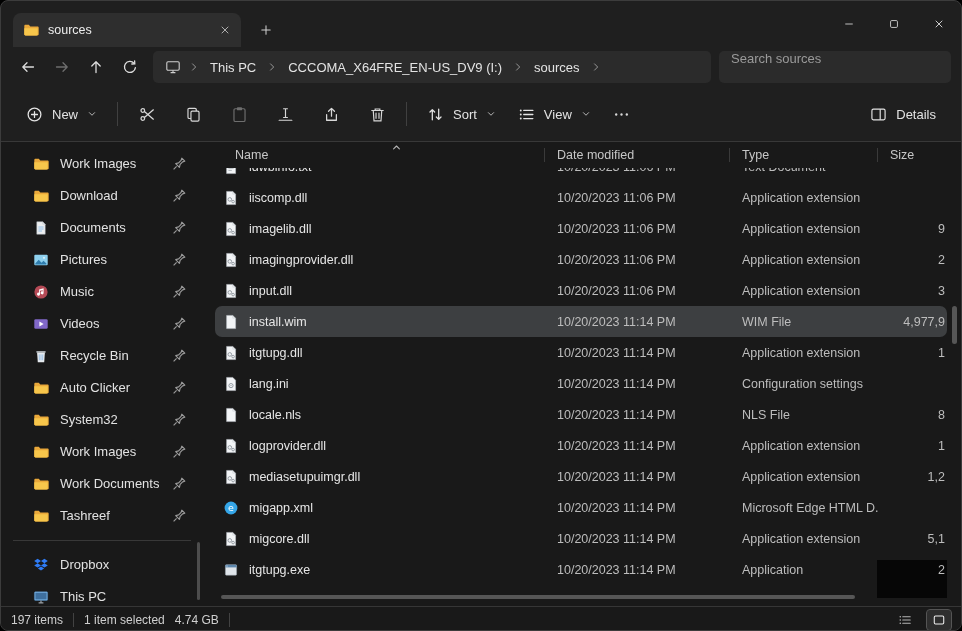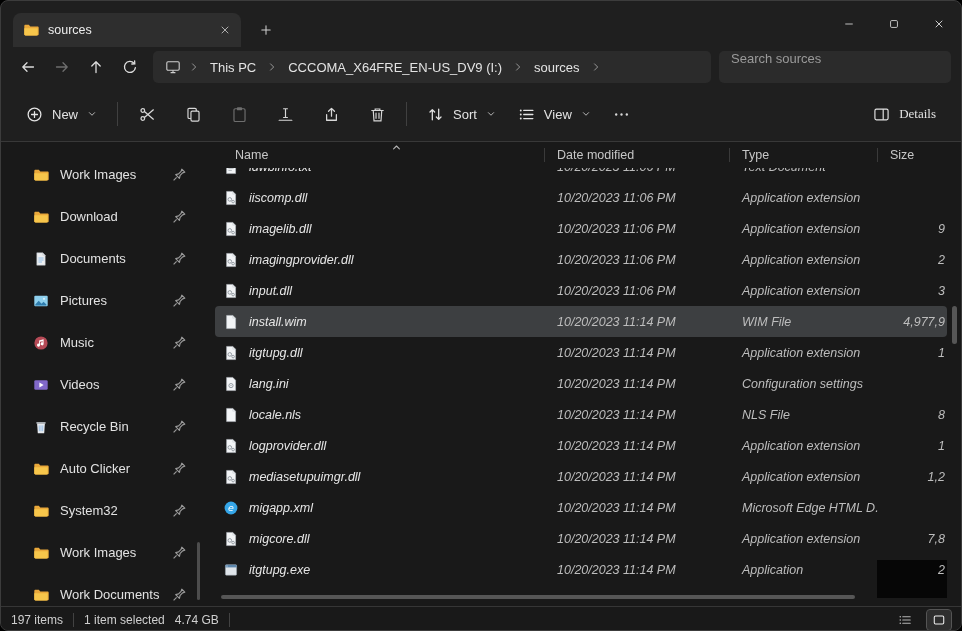--- a/index.html
+++ b/index.html
@@ -38,48 +38,48 @@
   .tb-btn{ display:flex; align-items:center; gap:9px; padding:0 11px; height:36px; border-radius:5px;
            background:transparent; border:0; color:#e3e3e3; font-size:13px; font-family:inherit; }
   .tb-btn .icon{ width:17px; height:17px; }
   .tb-btn .chev{ width:10px; height:10px; color:#b5b5b5; }
   .icon-btn{ width:40px; height:36px; border:0; background:transparent; border-radius:5px;
              display:flex; align-items:center; justify-content:center; color:#d8d8d8; }
   .icon-btn .icon{ width:17px; height:17px; }
   .icon-btn.disabled{ color:#6e6e6e; }
   .tb-divider{ width:1px; height:24px; background:#404040; margin:0 9px; }
   .tb-actions{ display:flex; align-items:center; gap:6px; }
-  .details-btn{ margin-left:auto;font-family:Liberation Serif, serif; }
+  .details-btn{ margin-left:auto; }
 
   
   .content{ display:flex; height:464px; background:#191919; position:relative; }
 
   .sidebar{ width:202px; padding-top:6px; position:relative; overflow:hidden; flex:none; }
-  .side-item{ display:flex; align-items:center; height:31px; margin:11px 4px 1px 4px; padding:0 12px 0 28px;
+  .side-item{ display:flex; align-items:center; height:31px; margin:0 4px 1px 4px; padding:0 12px 0 28px;
               gap:11px; border-radius:5px; font-size:13px; color:#e2e2e2; }
   .side-item .icon{ width:16px; height:16px; flex:none; }
   .side-label{ white-space:nowrap; overflow:hidden; }
   .pin{ width:12px; height:12px; color:#9a9a9a; margin-left:auto; flex:none; }
   .side-divider{ height:1px; background:#383838; margin:9px 12px 8px 12px; }
   .side-scroll-thumb{ position:absolute; right:3px; top:400px; width:3px; height:58px; background:#4d4d4d; border-radius:2px; }
 
   .main{ flex:1; position:relative; padding-left:12px; min-width:0; }
   .corner-shade{ position:absolute; right:0; bottom:8px; width:70px; height:38px; background:#060606; z-index:0; }
   .list{ position:relative; z-index:1; }
   .list-header{ display:grid; grid-template-columns:330px 185px 148px 1fr; height:26px; align-items:center;
                 font-size:12.5px; color:#c7c7c7; position:relative; }
   .hcell{ padding-left:12px; position:relative; height:100%; display:flex; align-items:center; }
   .hcell.h-name{ padding-left:20px; }
   .hcell:not(:last-child)::after{ content:""; position:absolute; right:0; top:6px; bottom:6px; width:1px; background:#3a3a3a; }
   .sort-caret{ position:absolute; left:176px; top:0px; width:11px; height:11px; color:#b5b5b5; }
   .rows-viewport{ height:424px; overflow:hidden; }
   .rows{ margin-top:-17px; }
   .row{ display:grid; grid-template-columns:330px 185px 148px 1fr; height:31px; align-items:center;
-        border-radius:4px; font-size:12.5px;font-style:italic; }
-  .row.selected{ background:#3d3f41; }
+        border-radius:4px; font-size:12.5px; }
+  .row.selected{ background:#3d3f41;border-radius:7px; }
   .cell{ white-space:nowrap; overflow:hidden; }
   .c-name{ display:flex; align-items:center; gap:10px; padding-left:8px; color:#e6e6e6; }
   .c-name .icon{ width:16px; height:16px; flex:none; }
   .c-date,.c-type{ padding-left:12px; color:#bdbdbd; }
   .c-size{ text-align:right; padding-right:2px; color:#bdbdbd; }
   .h-scroll-thumb{ position:absolute; left:18px; right:92px; bottom:7px; height:4px; background:#565656; border-radius:2px; z-index:2; }
 
   .v-scrollbar{ width:14px; position:relative; flex:none; }
   .v-thumb{ position:absolute; top:164px; right:4px; width:5px; height:38px; background:#565656; border-radius:3px; }
 
@@ -750,21 +750,21 @@
                       <path d="M3.6 1.4h6.2l2.8 2.8v10.4H3.6z" fill="#f2f4f6" stroke="#c3c9cf" stroke-width=".5"></path>
                       <path d="M9.8 1.4v2.8h2.8" fill="none" stroke="#c3c9cf" stroke-width=".5"></path>
                       <circle cx="6.8" cy="9.4" r="1.8" fill="none" stroke="#8a929a" stroke-width=".9"></circle>
                       <circle cx="10.1" cy="11.6" r="1.3" fill="none" stroke="#8a929a" stroke-width=".9"></circle>
                     </svg>
                   </span>
                   <span class="fname">migcore.dll</span>
                 </span>
                 <span class="cell c-date">10/20/2023 11:14 PM</span>
                 <span class="cell c-type">Application extension</span>
-                <span class="cell c-size">7,8</span>
+                <span class="cell c-size">5,1</span>
               </div>
               <div class="row">
                 <span class="cell c-name">
                   <span class="icon">
                     <svg viewBox="0 0 16 16">
                       <rect x="2.4" y="2.8" width="11.2" height="10.4" rx="1" fill="#dfe5ea" stroke="#9aa5ae" stroke-width=".5"></rect>
                       <rect x="2.4" y="2.8" width="11.2" height="2.6" fill="#5d87ad"></rect>
                       <circle cx="4" cy="4.1" r=".5" fill="#fff"></circle>
                     </svg>
                   </span>

